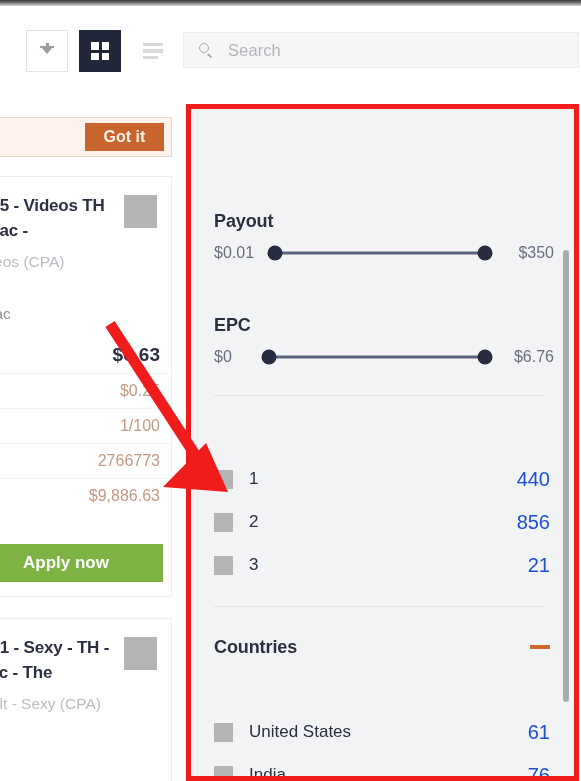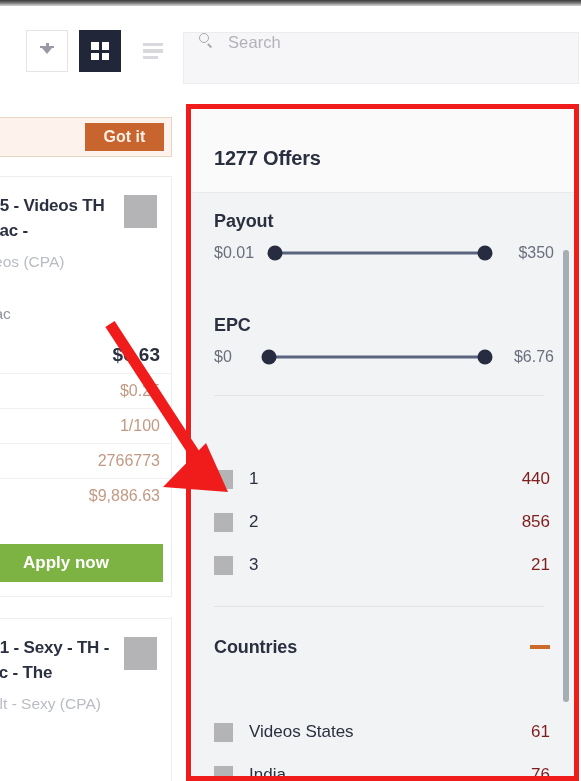--- a/index.html
+++ b/index.html
@@ -84,25 +84,25 @@
     display: flex; flex-direction: column; justify-content: space-between;
   }
   .list-glyph i { display:block; height: 3.4px; background: #d8d8dd; }
   .list-glyph i:nth-child(1){ width: 20px; }
   .list-glyph i:nth-child(2){ width: 20px; }
   .list-glyph i:nth-child(3){ width: 15px; }
 
   .search-box {
     position: absolute;
     left: 183px; top: 26px;
-    width: 396px; height: 52px;
+    width: 396px; height: 36px;
     background: #f6f6f8;
     border: 1px solid #ececef;
     box-sizing: border-box;
-    display: flex; 
+    display: flex; align-items: center;
   }
   .search-ico {
     margin-left: 15px;
     width: 15px; height: 15px;
     position: relative;
   }
   .search-ico::before {
     content:"";
     position:absolute; left:0; top:0;
     width: 10px; height: 10px;
@@ -330,22 +330,22 @@
     left: 57px; top: 50%;
     transform: translateY(-50%);
     font-size: 17px;
     color: #2b3040;
     white-space: nowrap;
   }
   .chk-count {
     position: absolute;
     right: 27px; top: 50%;
     transform: translateY(-50%);
-    font-size: 17px;
-    color: #7f1d1d;
+    font-size: 20px;
+    color: #1d4ed8;
     white-space: nowrap;
   }
 
   .fp-scrollbar {
     position: absolute;
     right: 8px; top: 142px;
     width: 6px; height: 452px;
     background: #a8acb3;
     border-radius: 3px;
   }
@@ -431,23 +431,20 @@
   <div class="offer-card card-two">
     <div class="oc-title">6451 - Sexy - TH - Dtac - The</div>
     <div class="oc-thumb"></div>
     <div class="oc-cat" style="top:76px">Adult - Sexy (CPA)</div>
 
   </div>
 </div>
 
 <div class="filter-panel">
 
-  <div class="fp-header">
-    <div class="fp-count">1277 Offers</div>
-  </div>
 
   <div class="fp-body">
 
     <div class="sec-title" style="top:18px">Payout</div>
     <div class="slider-row" style="top:48px">
       <span class="sl-min">$0.01</span>
       <span class="sl-max">$350</span>
       <span class="sl-track" style="left:58px; right:68px"></span>
       <span class="sl-knob" style="left:61px"></span>
       <span class="sl-knob" style="left:271px"></span>
@@ -483,21 +480,21 @@
 
     <div class="hr" style="top:413px"></div>
 
     <div class="sec-head" style="top:442px">
       <span class="sec-title" style="position:absolute;left:22px;top:2px">Countries</span>
       <span class="sec-collapse" style="top:10px"></span>
     </div>
 
     <div class="chk-row" style="top:528px">
       <span class="chk-box"></span>
-      <span class="chk-label">Videos States</span>
+      <span class="chk-label">United States</span>
       <span class="chk-count">61</span>
     </div>
     <div class="chk-row" style="top:571px">
       <span class="chk-box"></span>
       <span class="chk-label">India</span>
       <span class="chk-count">76</span>
     </div>
   </div>
 
   <div class="fp-scrollbar"></div>

